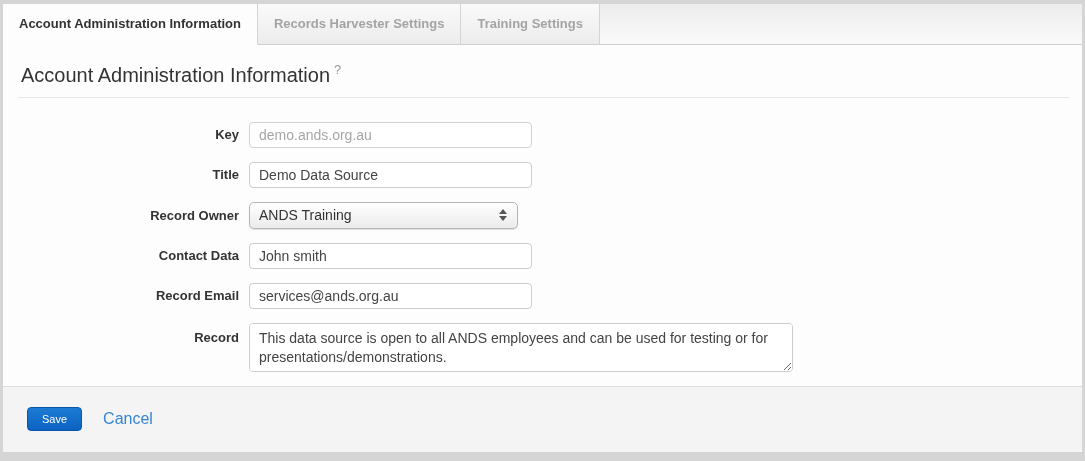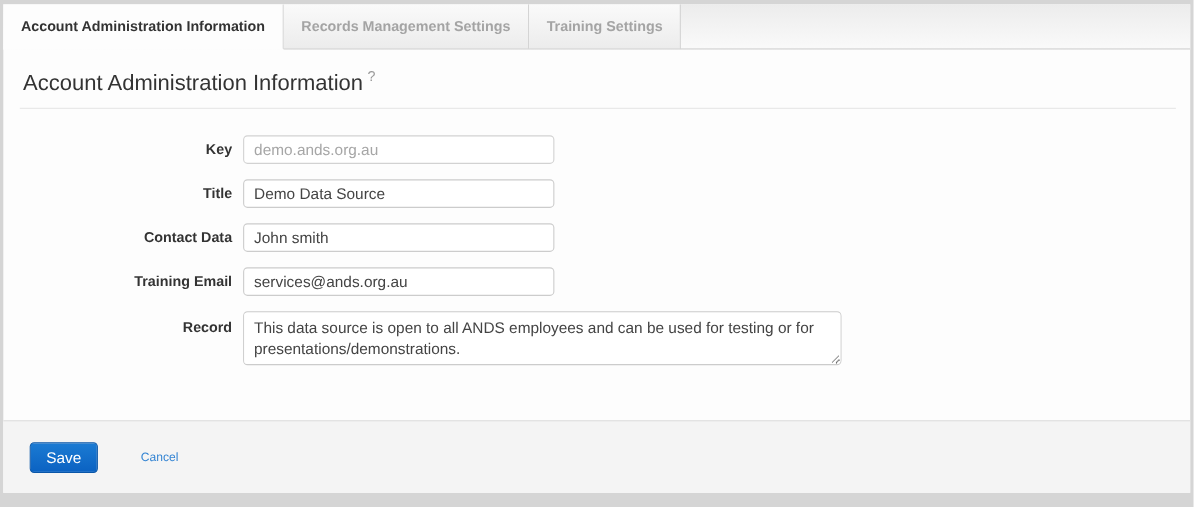--- a/index.html
+++ b/index.html
@@ -63,21 +63,21 @@
     vertical-align: super;
     margin-left: 4px;
     cursor: pointer;
   }
   .rule {
     border: none;
     border-top: 1px solid #e7e7e7;
     margin: 10px 13px 0 15px;
   }
   
-  .form { margin-top: 24px; }
+  .form { margin-top: 24px; padding-left: 28px; }
   .row {
     display: flex;
     align-items: center;
     margin-bottom: 14px;
   }
   .row.notes { align-items: flex-start; }
   .row label {
     width: 218px;
     text-align: right;
     padding-right: 10px;
@@ -135,68 +135,78 @@
     align-items: center;
     padding-left: 24px;
   }
   .btn-save {
     display: inline-block;
     background: linear-gradient(#1b7bd3, #0b62c2);
     border: 1px solid #0956a8;
     border-radius: 4px;
     color: #fff;
     font-family: "Liberation Sans", "DejaVu Sans", sans-serif;
-    font-size: 14px;
+    font-size: 11px;
     padding: 5px 14px;
     cursor: pointer;
   }
   .link-cancel {
-    margin-left: 39px;
+    margin-left: 21px;
     color: #3585d3;
-    font-size: 11px;
+    font-size: 16px;
     text-decoration: none;
     cursor: pointer;
   }
 </style>
 </head>
 <body>
 
 <div class="page">
 
   <div class="tabbar">
     <div class="tab active">Account Administration Information</div>
-    <div class="tab inactive">Records Management Settings</div>
+    <div class="tab inactive">Records Harvester Settings</div>
     <div class="tab inactive">Training Settings</div>
     <div class="filler"></div>
   </div>
 
   <div class="content">
     <h1><span>Account Administration Information</span><span class="help">?</span></h1>
     <hr class="rule">
 
     <div class="form">
 
       <div class="row">
         <label>Key</label>
         <input class="ctl disabled" readonly="" value="demo.ands.org.au" style="">
       </div>
 
       <div class="row">
         <label>Title</label>
         <input class="ctl" value="Demo Data Source" style="">
       </div>
 
+      <div class="row">
+        <label>Record Owner</label>
+        <div class="selectbox">
+          <span>ANDS Training</span>
+          <span class="arrows">
+            <span class="tri-up"></span>
+            <span class="tri-down"></span>
+          </span>
+        </div>
+      </div>
 
       <div class="row">
         <label>Contact Data</label>
         <input class="ctl" value="John smith" style="">
       </div>
 
       <div class="row">
-        <label>Training Email</label>
+        <label>Record Email</label>
         <input class="ctl" value="services@ands.org.au" style="">
       </div>
 
       <div class="row notes">
         <label>Record</label>
         <textarea class="ctl" style="">This data source is open to all ANDS employees and can be used for testing or for presentations/demonstrations.</textarea>
       </div>
 
     </div>
   </div>

